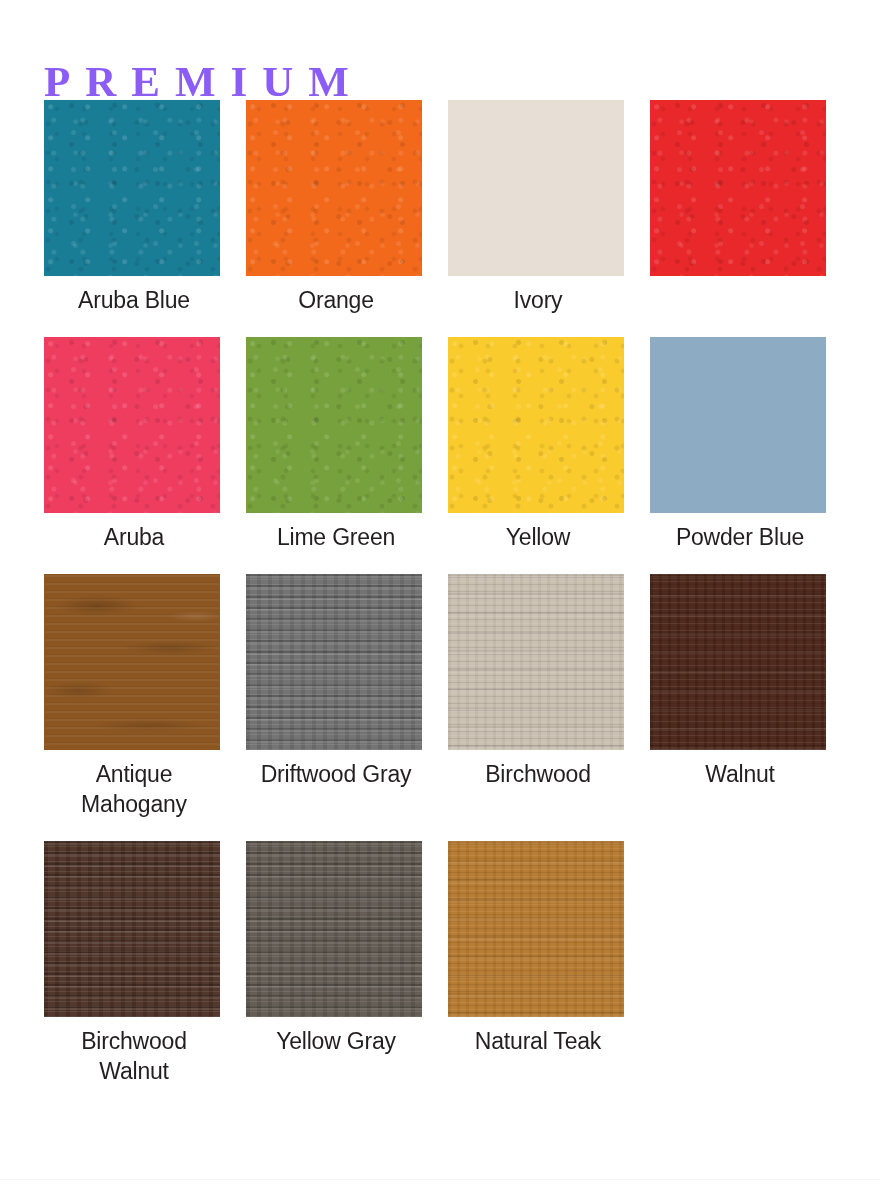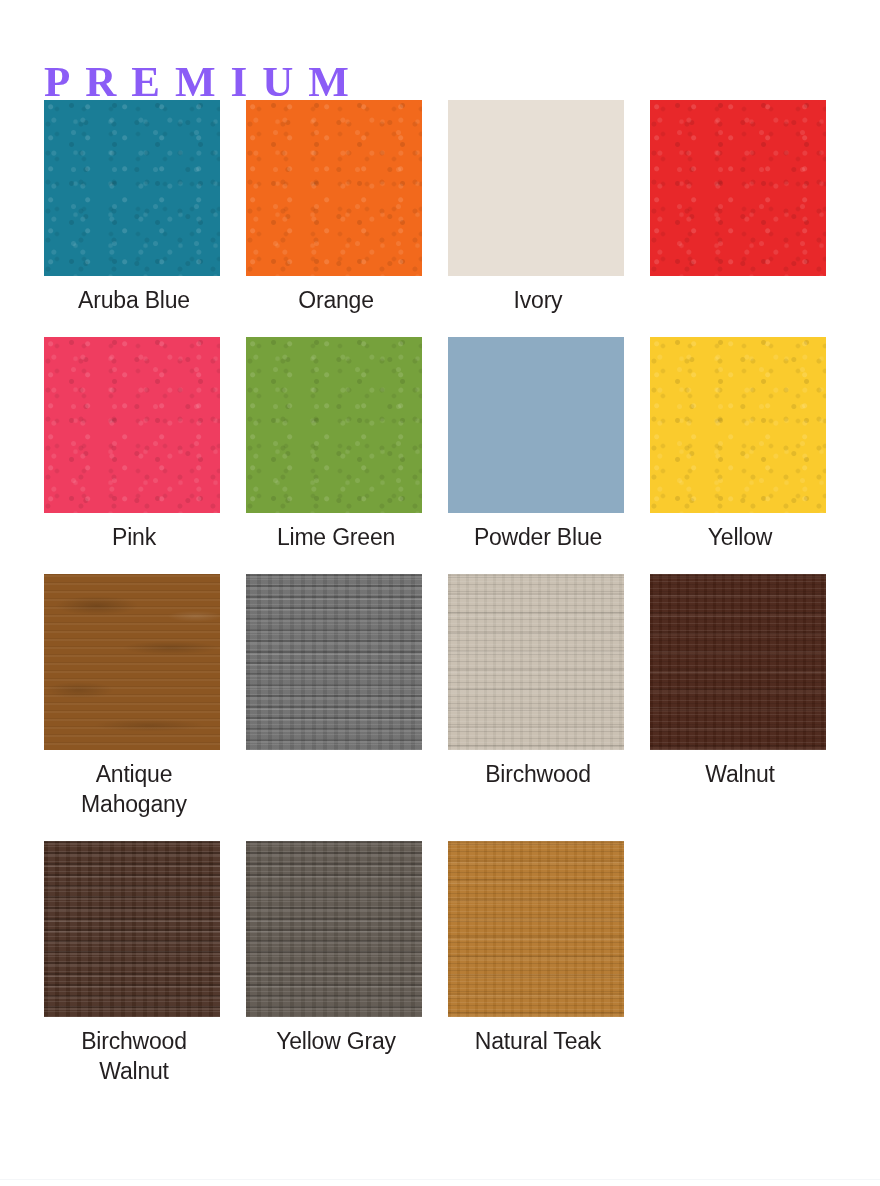--- a/index.html
+++ b/index.html
@@ -213,54 +213,55 @@
         </div>
       </div>
       <div class="row-gap-spacer"></div>
       <div class="row-gap-spacer"></div>
       <div class="row-gap-spacer"></div>
       <div class="row-gap-spacer"></div>
       <div class="swatch-cell">
         <div class="swatch-chip" style="background-color: rgb(239, 61, 96);">
           <div class="grain tex-speckle"></div>
         </div>
-        <div class="swatch-label">Pink</div>
+        <div class="swatch-label">Aruba</div>
       </div>
       <div class="swatch-cell">
         <div class="swatch-chip" style="background-color: rgb(118, 161, 60);">
           <div class="grain tex-speckle"></div>
         </div>
         <div class="swatch-label">Lime Green</div>
+      </div>
+      <div class="swatch-cell">
+        <div class="swatch-chip" style="background-color: rgb(250, 203, 45);">
+          <div class="grain tex-speckle"></div>
+        </div>
+        <div class="swatch-label">Yellow</div>
       </div>
       <div class="swatch-cell">
         <div class="swatch-chip" style="background-color: rgb(141, 171, 194);">
           <div class="grain tex-flat"></div>
         </div>
         <div class="swatch-label">Powder Blue</div>
       </div>
-      <div class="swatch-cell">
-        <div class="swatch-chip" style="background-color: rgb(250, 203, 45);">
-          <div class="grain tex-speckle"></div>
-        </div>
-        <div class="swatch-label">Yellow</div>
-      </div>
       <div class="row-gap-spacer"></div>
       <div class="row-gap-spacer"></div>
       <div class="row-gap-spacer"></div>
       <div class="row-gap-spacer"></div>
       <div class="swatch-cell">
         <div class="swatch-chip" style="background-color: rgb(140, 86, 34);">
           <div class="grain tex-mottle"></div>
         </div>
         <div class="swatch-label">Antique Mahogany</div>
       </div>
       <div class="swatch-cell">
         <div class="swatch-chip" style="background-color: rgb(110, 110, 110);">
           <div class="grain tex-wood-heavy"></div>
         </div>
+        <div class="swatch-label">Driftwood Gray</div>
       </div>
       <div class="swatch-cell">
         <div class="swatch-chip" style="background-color: rgb(201, 191, 177);">
           <div class="grain tex-wood"></div>
         </div>
         <div class="swatch-label">Birchwood</div>
       </div>
       <div class="swatch-cell">
         <div class="swatch-chip" style="background-color: rgb(74, 36, 24);">
           <div class="grain tex-wood"></div>

